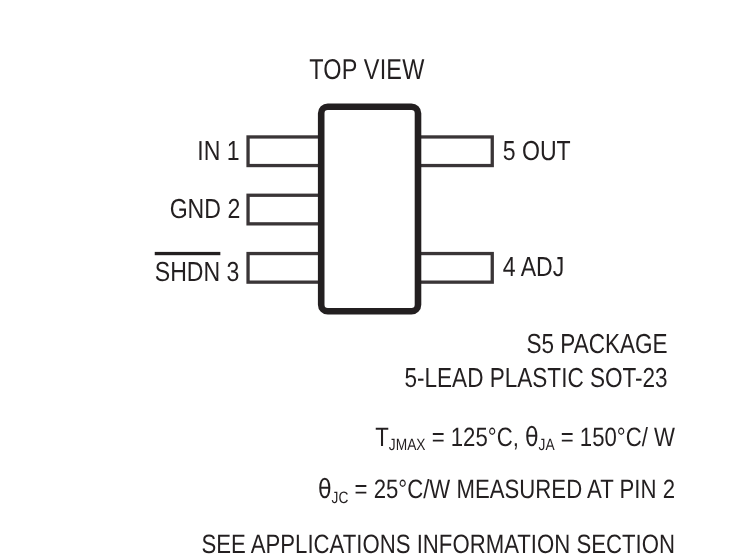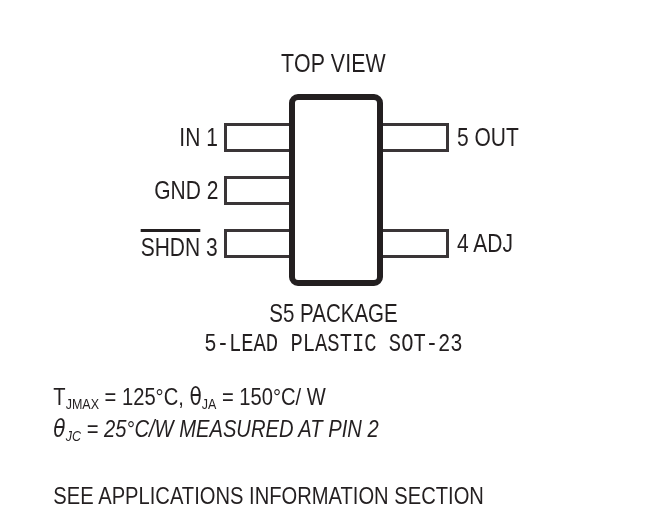--- a/index.html
+++ b/index.html
@@ -99,41 +99,41 @@
     border-top: 3px solid #231f20;
     padding-top: 1px;
     display: inline-block;
   }
 
   
   .caption {
     position: absolute;
     left: 0;
     right: 0;
-    text-align: center;
+    text-align: right;
     white-space: nowrap;
   }
   .caption-line {
     display: block;
     transform: scaleX(0.82);
   }
 
   .pkg-name     { top: 299px; font-size: 25px; }
-  .pkg-desc     { top: 330px; font-size: 25px; font-family: Liberation Mono, monospace; }
+  .pkg-desc     { top: 330px; font-size: 25px; }
 
   .thermal {
     position: absolute;
     left: 0;
     right: 0;
-    text-align: left;
+    text-align: right;
     white-space: nowrap;
     font-size: 24px;
   }
   .thermal-1 { top: 383px; }
-  .thermal-2 { top: 415px; font-style: italic; }
+  .thermal-2 { top: 431px; }
   .thermal-3 { top: 450px; margin-top: 32px; }
 
   .thermal-line { display: block; transform: scaleX(0.84); }
 
   sub {
     font-size: 0.62em;
     vertical-align: baseline;
     position: relative;
     top: 0.28em;
     letter-spacing: 0;

